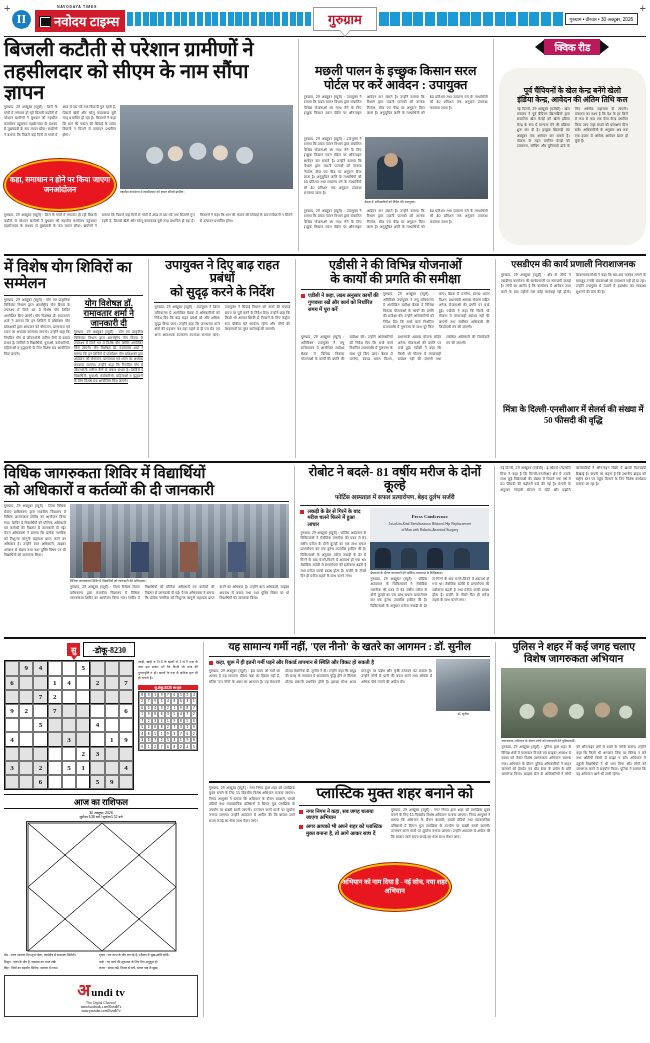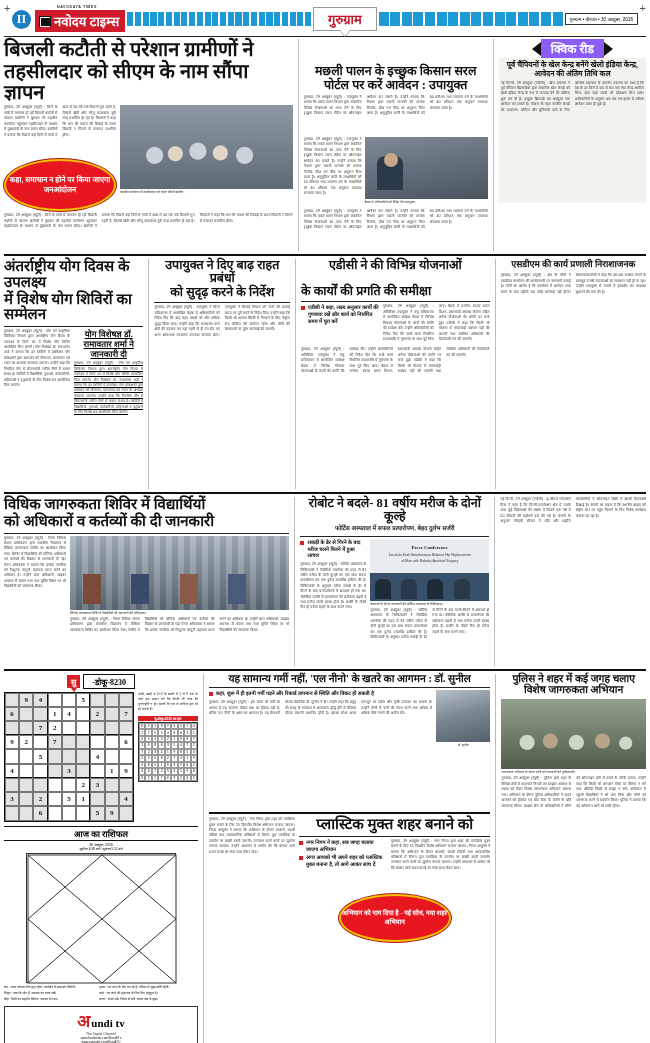--- a/index.html
+++ b/index.html
@@ -81,21 +81,21 @@
   
   .red-oval {
     background: #e8161f; color: #fff; border: 2px solid #f2c200;
     border-radius: 50%; text-align: center; font-family:"Liberation Serif",serif;
     font-weight: bold; display:flex; align-items:center; justify-content:center;
     font-size: 7.5px; line-height:1.35; box-shadow: 0 0 0 1px #b0101a;
   }
 
   
   .qr-head {
-    background:#8b5cf6; color:#fff; font-weight:bold; font-size:12px;
+    background:#be185d; color:#fff; font-weight:bold; font-size:10px;
     font-family:"Liberation Serif",serif; text-align:center; padding:1px 10px;
     display:inline-block; position:relative;
   }
   .qr-wrap { display:flex; align-items:center; justify-content:center; gap:0; }
   .qr-tri-l, .qr-tri-r { width:0;height:0;border-top:7px solid transparent;border-bottom:7px solid transparent; }
   .qr-tri-l { border-right:9px solid #111; }
   .qr-tri-r { border-left:9px solid #111; }
   .qr-item-head { font-family:"Liberation Serif",serif; font-weight:bold; font-size:7.6px;
                   text-align:center; line-height:1.22; color:#111; }
   .sb-band { background:#f3f2ed; }
@@ -262,33 +262,32 @@
 
     <div class="vline"></div>
 
     <div class="col" style="width:148px;">
       <div class="qr-wrap">
         <span class="qr-tri-l"></span>
         <span class="qr-head">क्विक रीड</span>
         <span class="qr-tri-r"></span>
       </div>
 
-      <div class="sb-band" style="padding:2px;margin-top:0;">
+      <div class="sb-band" style="padding:18px;margin-top:13px;border-radius:20px;">
         <div class="qr-item-head">पूर्व चैंपियनों के खेल केन्द्र बनेंगे खेलो इंडिया केन्द्र, आवेदन की अंतिम तिथि कल</div>
         <div class="body-txt" style="column-count:2;height:120px;overflow:hidden;margin-top:2px;">नई दिल्ली, 29 अक्टूबर (एजेंसी) : खेल मंत्रालय ने पूर्व चैंपियन खिलाड़ियों द्वारा संचालित खेल केन्द्रों को खेलो इंडिया केन्द्र के रूप में मान्यता देने की प्रक्रिया शुरू कर दी है। इच्छुक खिलाड़ी 30 अक्टूबर तक आवेदन कर सकते हैं। योजना के तहत चयनित केन्द्रों को उपकरण, कोचिंग और बुनियादी ढांचे के लिए आर्थिक सहायता दी जाएगी। मंत्रालय का लक्ष्य है कि देश के हर जिले में कम से कम एक ऐसा केन्द्र स्थापित किया जाए जहां बच्चों को प्रशिक्षण मिल सके। अधिकारियों के अनुसार अब तक एक हजार से अधिक आवेदन प्राप्त हो चुके हैं।</div>
       </div>
     </div>
   </div>
 
   <div class="hline-d" style="margin:3px 0;"></div>
 
   <div class="main-row">
 
     <div class="col" style="width:142px;">
-      <div class="hl h-lg">अंतर्राष्ट्रीय योग दिवस के उपलक्ष्य</div>
       <div class="hl h-lg" style="margin-top:1px;">में विशेष योग शिविरों का सम्मेलन</div>
       <div class="hline" style="margin:3px 0 2px;"></div>
       <div style="display:flex;gap:4px;">
         <div class="body-txt" style="width:66px;height:145px;overflow:hidden;">गुरुग्राम, 29 अक्टूबर (ब्यूरो) : योग एवं प्राकृतिक चिकित्सा विभाग द्वारा अंतर्राष्ट्रीय योग दिवस के उपलक्ष्य में जिले भर में विशेष योग शिविर आयोजित किए जाएंगे। योग विशेषज्ञ डॉ. रामावतार शर्मा ने बताया कि इन शिविरों में प्रशिक्षित योग प्रशिक्षकों द्वारा आमजन को योगासन, प्राणायाम एवं ध्यान का अभ्यास करवाया जाएगा। उन्होंने कहा कि नियमित योग से जीवनशैली जनित रोगों से बचाव संभव है। शिविरों में विद्यार्थियों, युवाओं, कर्मचारियों, महिलाओं व वृद्धजनों के लिए विशेष सत्र आयोजित किए जाएंगे।</div>
         <div style="flex:1;text-decoration:underline;">
           <div class="hl h-xs" style="text-align:center;line-height:1.2;">योग विशेषज्ञ डॉ. रामावतार शर्मा ने जानकारी दी</div>
           <div class="body-txt" style="height:128px;overflow:hidden;margin-top:2px;">गुरुग्राम, 29 अक्टूबर (ब्यूरो) : योग एवं प्राकृतिक चिकित्सा विभाग द्वारा अंतर्राष्ट्रीय योग दिवस के उपलक्ष्य में जिले भर में विशेष योग शिविर आयोजित किए जाएंगे। योग विशेषज्ञ डॉ. रामावतार शर्मा ने बताया कि इन शिविरों में प्रशिक्षित योग प्रशिक्षकों द्वारा आमजन को योगासन, प्राणायाम एवं ध्यान का अभ्यास करवाया जाएगा। उन्होंने कहा कि नियमित योग से जीवनशैली जनित रोगों से बचाव संभव है। शिविरों में विद्यार्थियों, युवाओं, कर्मचारियों, महिलाओं व वृद्धजनों के लिए विशेष सत्र आयोजित किए जाएंगे।</div>
         </div>
       </div>
     </div>
@@ -299,38 +298,39 @@
       <div class="hl h-md" style="text-align:center;">उपायुक्त ने दिए बाढ़ राहत प्रबंधों</div>
       <div class="hl h-md" style="text-align:center;margin-top:1px;">को सुदृढ़ करने के निर्देश</div>
       <div class="hline" style="margin:3px 0 2px;"></div>
       <div class="body-txt" style="column-count:2;height:148px;overflow:hidden;">गुरुग्राम, 29 अक्टूबर (ब्यूरो) : उपायुक्त ने जिला सचिवालय में आयोजित बैठक में अधिकारियों को निर्देश दिए कि बाढ़ राहत प्रबंधों को और अधिक सुदृढ़ किया जाए। उन्होंने कहा कि जलभराव वाले क्षेत्रों की पहचान कर वहां पहले से ही पंप सेट एवं अन्य आवश्यक उपकरण उपलब्ध करवाए जाएं। उपायुक्त ने सिंचाई विभाग को नालों की सफाई समय पर पूरी करने के निर्देश दिए। उन्होंने कहा कि किसी भी आपात स्थिति से निपटने के लिए कंट्रोल रूम चौबीस घंटे कार्यरत रहेगा और लोगों की शिकायतों पर तुरंत कार्रवाई की जाएगी।</div>
     </div>
 
     <div class="vline"></div>
 
     <div class="col" style="width:192px;">
       <div class="hl h-md" style="text-align:center;">एडीसी ने की विभिन्न योजनाओं</div>
-      <div class="hl h-md" style="text-align:left;margin-top:13px;">के कार्यों की प्रगति की समीक्षा</div>
+      <div class="hl h-md" style="text-align:center;margin-top:1px;">के कार्यों की प्रगति की समीक्षा</div>
       <div class="hline" style="margin:3px 0 2px;"></div>
       <div style="display:flex;gap:4px;">
         <div style="width:78px;">
           <div class="bullet-red">
             <span class="bullet-txt">एडीसी ने कहा, लक्ष्य अनुसार कार्यों की गुणवत्ता रखें और कार्य को निर्धारित समय में पूरा करें</span>
           </div>
         </div>
         <div class="body-txt" style="flex:1;column-count:2;height:40px;overflow:hidden;">गुरुग्राम, 29 अक्टूबर (ब्यूरो) : अतिरिक्त उपायुक्त ने लघु सचिवालय में आयोजित समीक्षा बैठक में विभिन्न विकास योजनाओं के कार्यों की प्रगति की समीक्षा की। उन्होंने अधिकारियों को निर्देश दिए कि सभी कार्य निर्धारित समयावधि में गुणवत्ता के साथ पूरे किए जाएं। बैठक में मनरेगा, स्वच्छ भारत मिशन, प्रधानमंत्री आवास योजना सहित अनेक योजनाओं की प्रगति पर चर्चा हुई। एडीसी ने कहा कि किसी भी योजना में लापरवाही बर्दाश्त नहीं की जाएगी तथा संबंधित अधिकारी की जिम्मेदारी तय की जाएगी।</div>
       </div>
       <div class="body-txt" style="column-count:4;height:104px;overflow:hidden;margin-top:3px;">गुरुग्राम, 29 अक्टूबर (ब्यूरो) : अतिरिक्त उपायुक्त ने लघु सचिवालय में आयोजित समीक्षा बैठक में विभिन्न विकास योजनाओं के कार्यों की प्रगति की समीक्षा की। उन्होंने अधिकारियों को निर्देश दिए कि सभी कार्य निर्धारित समयावधि में गुणवत्ता के साथ पूरे किए जाएं। बैठक में मनरेगा, स्वच्छ भारत मिशन, प्रधानमंत्री आवास योजना सहित अनेक योजनाओं की प्रगति पर चर्चा हुई। एडीसी ने कहा कि किसी भी योजना में लापरवाही बर्दाश्त नहीं की जाएगी तथा संबंधित अधिकारी की जिम्मेदारी तय की जाएगी।</div>
     </div>
 
     <div class="vline"></div>
 
     <div class="col" style="width:148px;">
       <div class="qr-item-head" style="font-size:9px;">एसडीएम की कार्य प्रणाली निराशाजनक</div>
       <div class="body-txt" style="column-count:2;height:128px;overflow:hidden;margin-top:3px;">गुरुग्राम, 29 अक्टूबर (ब्यूरो) : क्षेत्र के लोगों ने एसडीएम कार्यालय की कार्यप्रणाली पर नाराजगी जताई है। लोगों का आरोप है कि कार्यालय में आवेदन जमा करने के बाद महीनों तक कोई कार्रवाई नहीं होती। शिकायतकर्ताओं ने कहा कि बार-बार चक्कर लगाने के बावजूद उनकी समस्याओं का समाधान नहीं हो पा रहा। उन्होंने उपायुक्त से मामले में हस्तक्षेप कर व्यवस्था सुधारने की मांग की है।</div>
+      <div class="qr-item-head" style="font-size:8.5px;margin-top:3px;">मिंत्रा के दिल्ली-एनसीआर में सेलर्स की संख्या में 50 फीसदी की वृद्धि</div>
     </div>
   </div>
 
   <div class="hline-d" style="margin:3px 0;"></div>
 
   <div class="main-row">
 
     <div class="col" style="width:290px;">
       <div class="hl h-lg">विधिक जागरुकता शिविर में विद्यार्थियों</div>
       <div class="hl h-lg" style="margin-top:1px;">को अधिकारों व कर्तव्यों की दी जानकारी</div>

